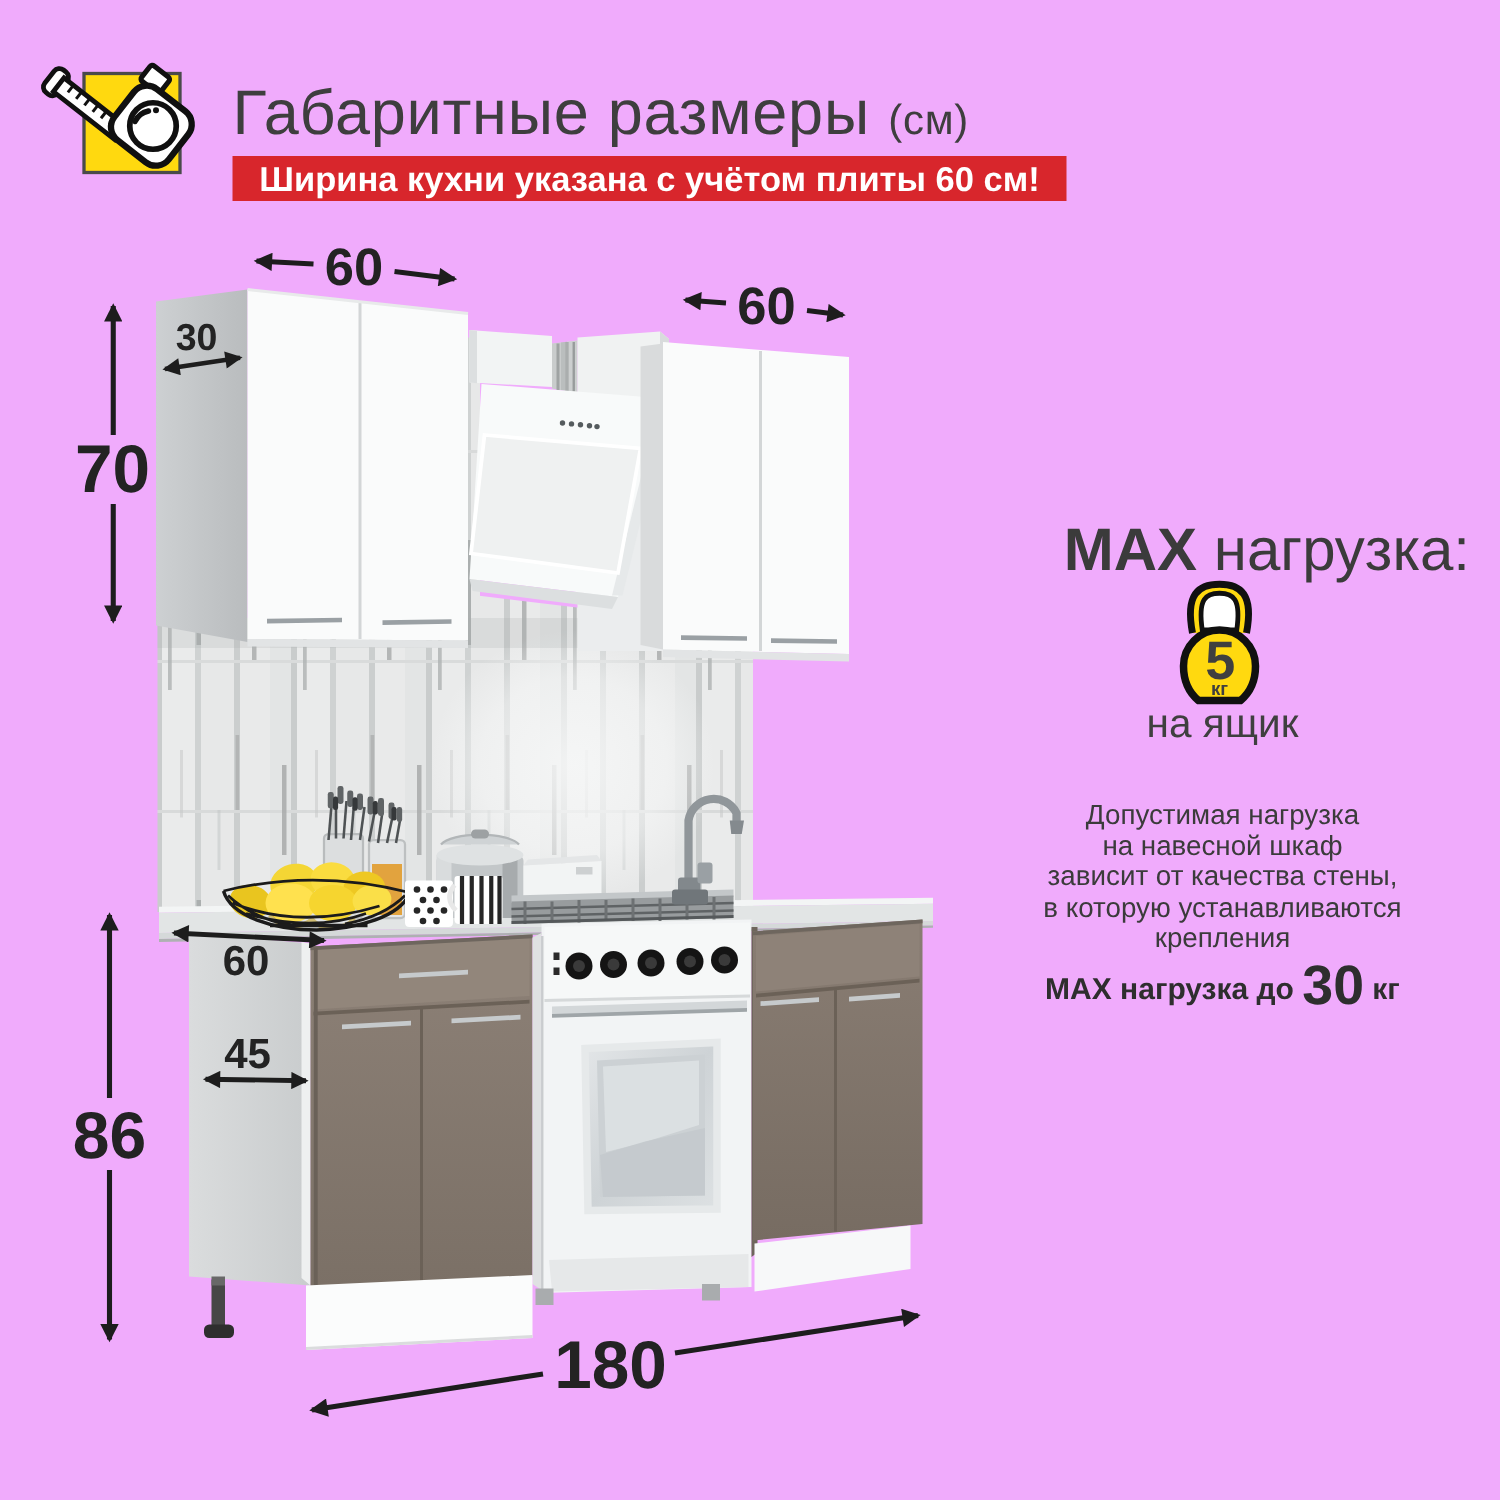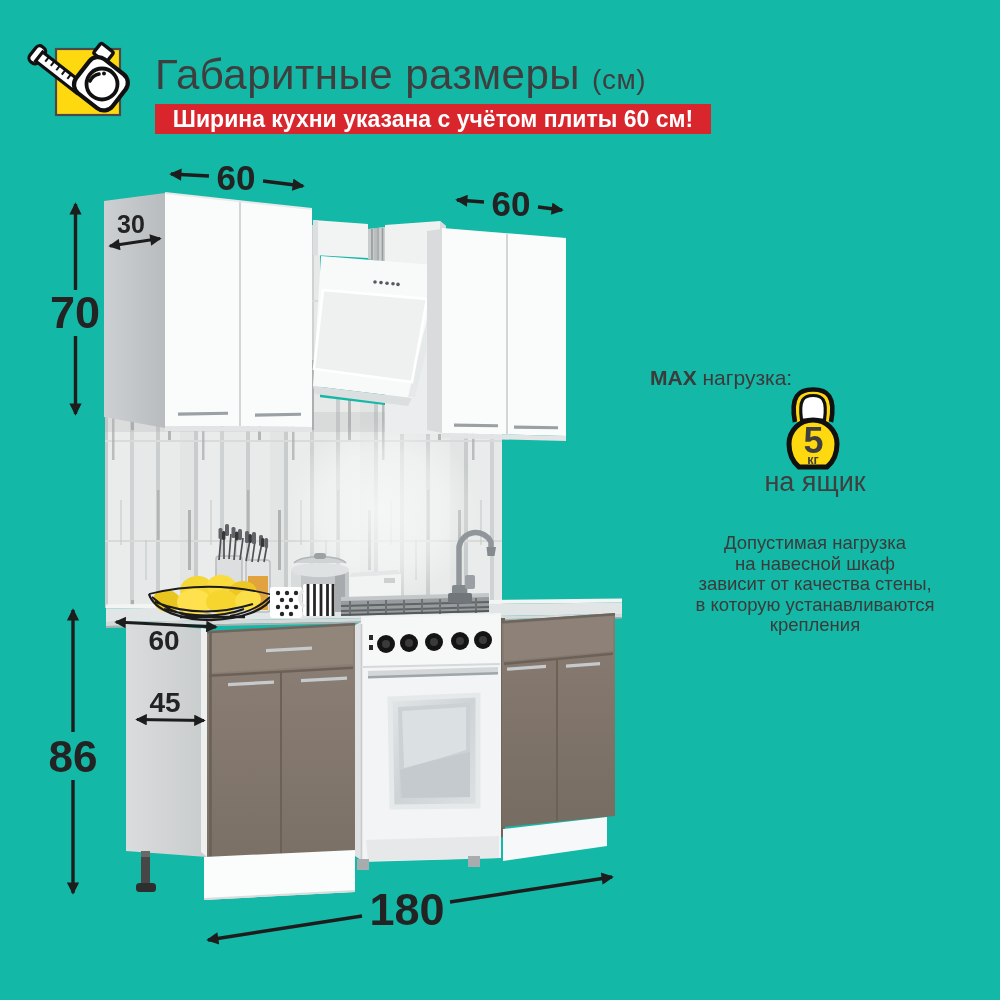--- a/index.html
+++ b/index.html
@@ -1,18 +1,18 @@
 <!DOCTYPE html>
 <html><head>
 <meta charset="utf-8">
 <style>
 html,body{margin:0;padding:0;background:#ffffff;}
 body{width:1000px;height:1000px;font-family:"Liberation Sans",sans-serif;}
 .abs{position:absolute;}
-#page{position:relative;width:1000px;height:1000px;overflow:hidden;background:#14b8a6;}
+#page{position:relative;width:1000px;height:1000px;overflow:hidden;background:#f0abfc;}
 </style>
 </head>
 <body>
 <div id="page">
 
 <svg class="abs" style="left:0;top:0" width="180" height="140" viewBox="0 0 180 140">
 
   <rect x="56" y="49" width="64" height="66" fill="#FFD90F" stroke="#4a4a4a" stroke-width="2.2"></rect>
 
   <g transform="rotate(38 44 60)" fill="#ffffff" stroke="#101010">
@@ -401,28 +401,29 @@
   <line x1="137" y1="719.5" x2="204" y2="720.5" stroke="#1d1d1d" stroke-width="3.2" marker-start="url(#ah)" marker-end="url(#ah)"></line>
 </g>
 
 <g>
   <text x="407" y="925" font-size="45" font-weight="bold" fill="#232323" text-anchor="middle" font-family="Liberation Sans, sans-serif">180</text>
   <line x1="208" y1="940" x2="362" y2="916" stroke="#1d1d1d" stroke-width="3.4" marker-start="url(#ah)"></line>
   <line x1="450" y1="902" x2="612" y2="877" stroke="#1d1d1d" stroke-width="3.4" marker-end="url(#ah)"></line>
 </g>
 </svg>
 
-<div class="abs" style="left:650px;top:366px;width:330px;text-align:left;font-size:21px;color:#3b3b3b;white-space:nowrap;"><b>MAX</b> нагрузка:</div>
+<div class="abs" style="left:650px;top:345px;width:330px;text-align:right;font-size:40px;color:#3b3b3b;white-space:nowrap;"><b>MAX</b> нагрузка:</div>
 
 <svg class="abs" style="left:780px;top:384px" width="66" height="92" viewBox="0 0 66 92">
   <path d="M15 38 C 10 12 19 5.5 33 5.5 C 47 5.5 56 12 51 38" fill="#FFD90F" stroke="#101010" stroke-width="4.6" stroke-linejoin="round"></path>
   <path d="M21.5 36 C 18.5 15 24 11.5 33 11.5 C 42 11.5 47.5 15 44.5 36 Z" fill="#ffffff" stroke="#101010" stroke-width="3.2"></path>
   <path d="M9 60 a 24 24 0 1 1 48 0 c 0 11 -4 18 -10 23 H 19 c -6 -5 -10 -12 -10 -23 z" fill="#FFD90F" stroke="#101010" stroke-width="5"></path>
   <text x="33.5" y="68.5" font-size="36" font-weight="bold" fill="#3f3f3f" text-anchor="middle" font-family="Liberation Sans, sans-serif">5</text>
   <text x="33" y="79.5" font-size="12.5" font-weight="bold" fill="#3f3f3f" text-anchor="middle" font-family="Liberation Sans, sans-serif">кг</text>
 </svg>
 
 <div class="abs" style="left:650px;top:467px;width:330px;text-align:center;font-size:27px;color:#3f3f3f;">на ящик</div>
 
 <div class="abs" style="left:650px;top:533px;width:330px;text-align:center;font-size:18.5px;line-height:20.5px;color:#3b3b3b;">Допустимая нагрузка<br>на навесной шкаф<br>зависит от качества стены,<br>в которую устанавливаются<br>крепления</div>
 
+<div class="abs" style="left:650px;top:636px;width:330px;text-align:center;font-weight:bold;color:#2e2e2e;font-size:20px;white-space:nowrap;">MAX нагрузка до <span style="font-size:37px;vertical-align:-3px;">30</span> кг</div>
 
 </div>
 
 </body></html>

